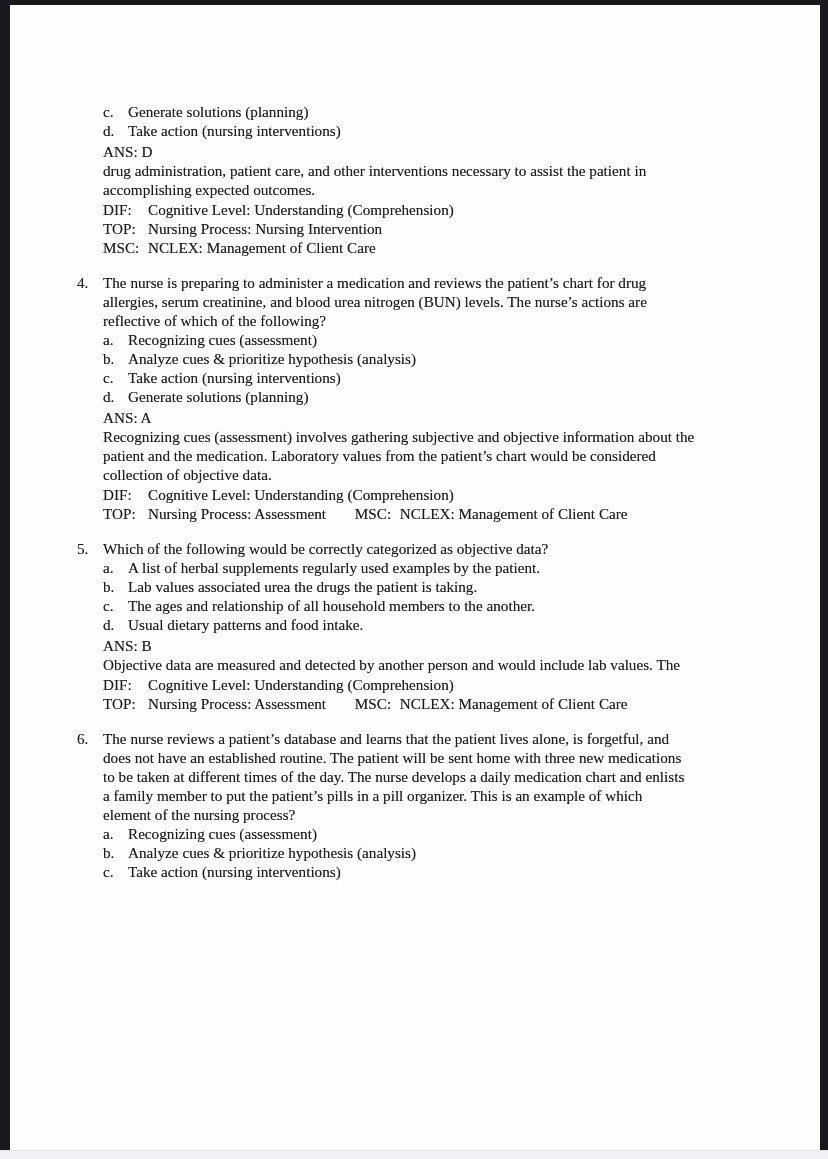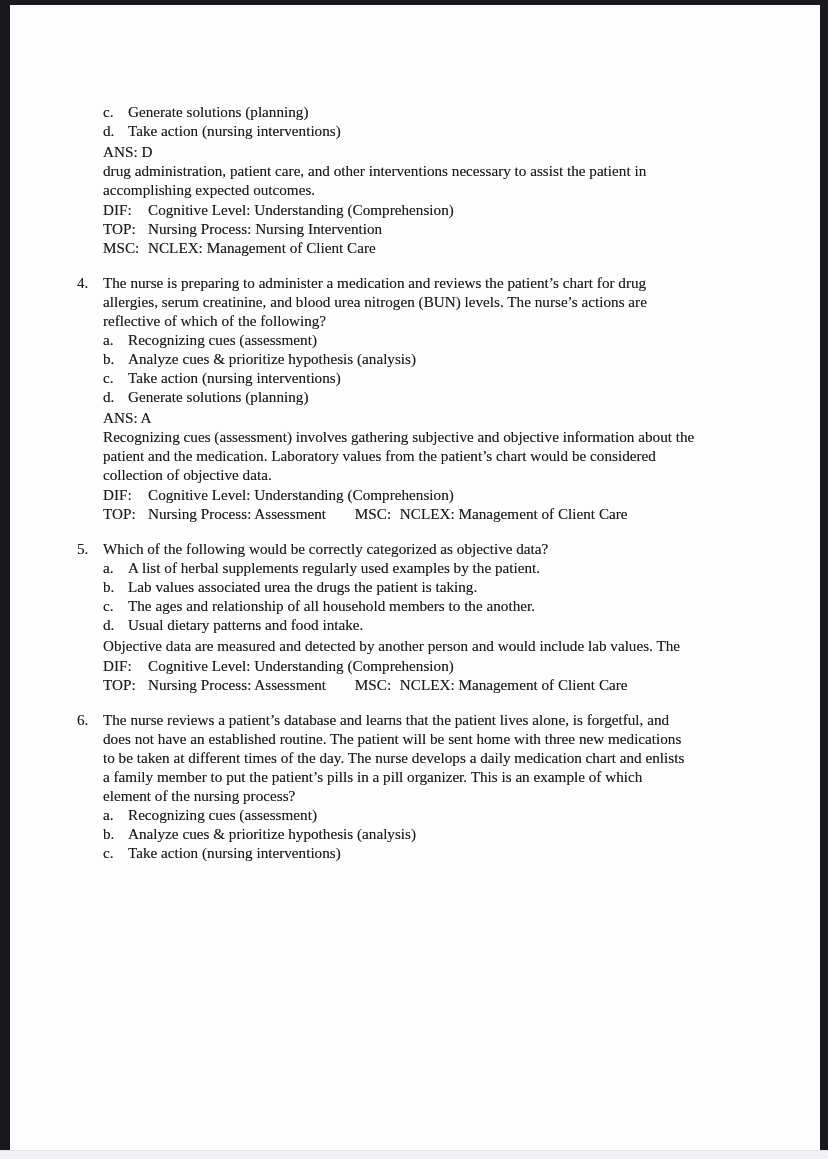--- a/index.html
+++ b/index.html
@@ -139,20 +139,21 @@
             </div>
             <div class="opt">
               <span class="letter">c.</span>
               <span class="otext">The ages and relationship of all household members to the another.</span>
             </div>
             <div class="opt">
               <span class="letter">d.</span>
               <span class="otext">Usual dietary patterns and food intake.</span>
             </div>
             <div class="ans">
+              <div>ANS: B</div>
               <div>Objective data are measured and detected by another person and would include lab values. The</div>
             </div>
             <div class="meta">
               <div class="meta-row">
                 <span class="mlabel">DIF:</span><span>Cognitive Level: Understanding (Comprehension)</span>
               </div>
               <div class="meta-row">
                 <span class="pair-wide">
                   <span class="mlabel">TOP:</span><span>Nursing Process: Assessment</span>
                 </span><span>

